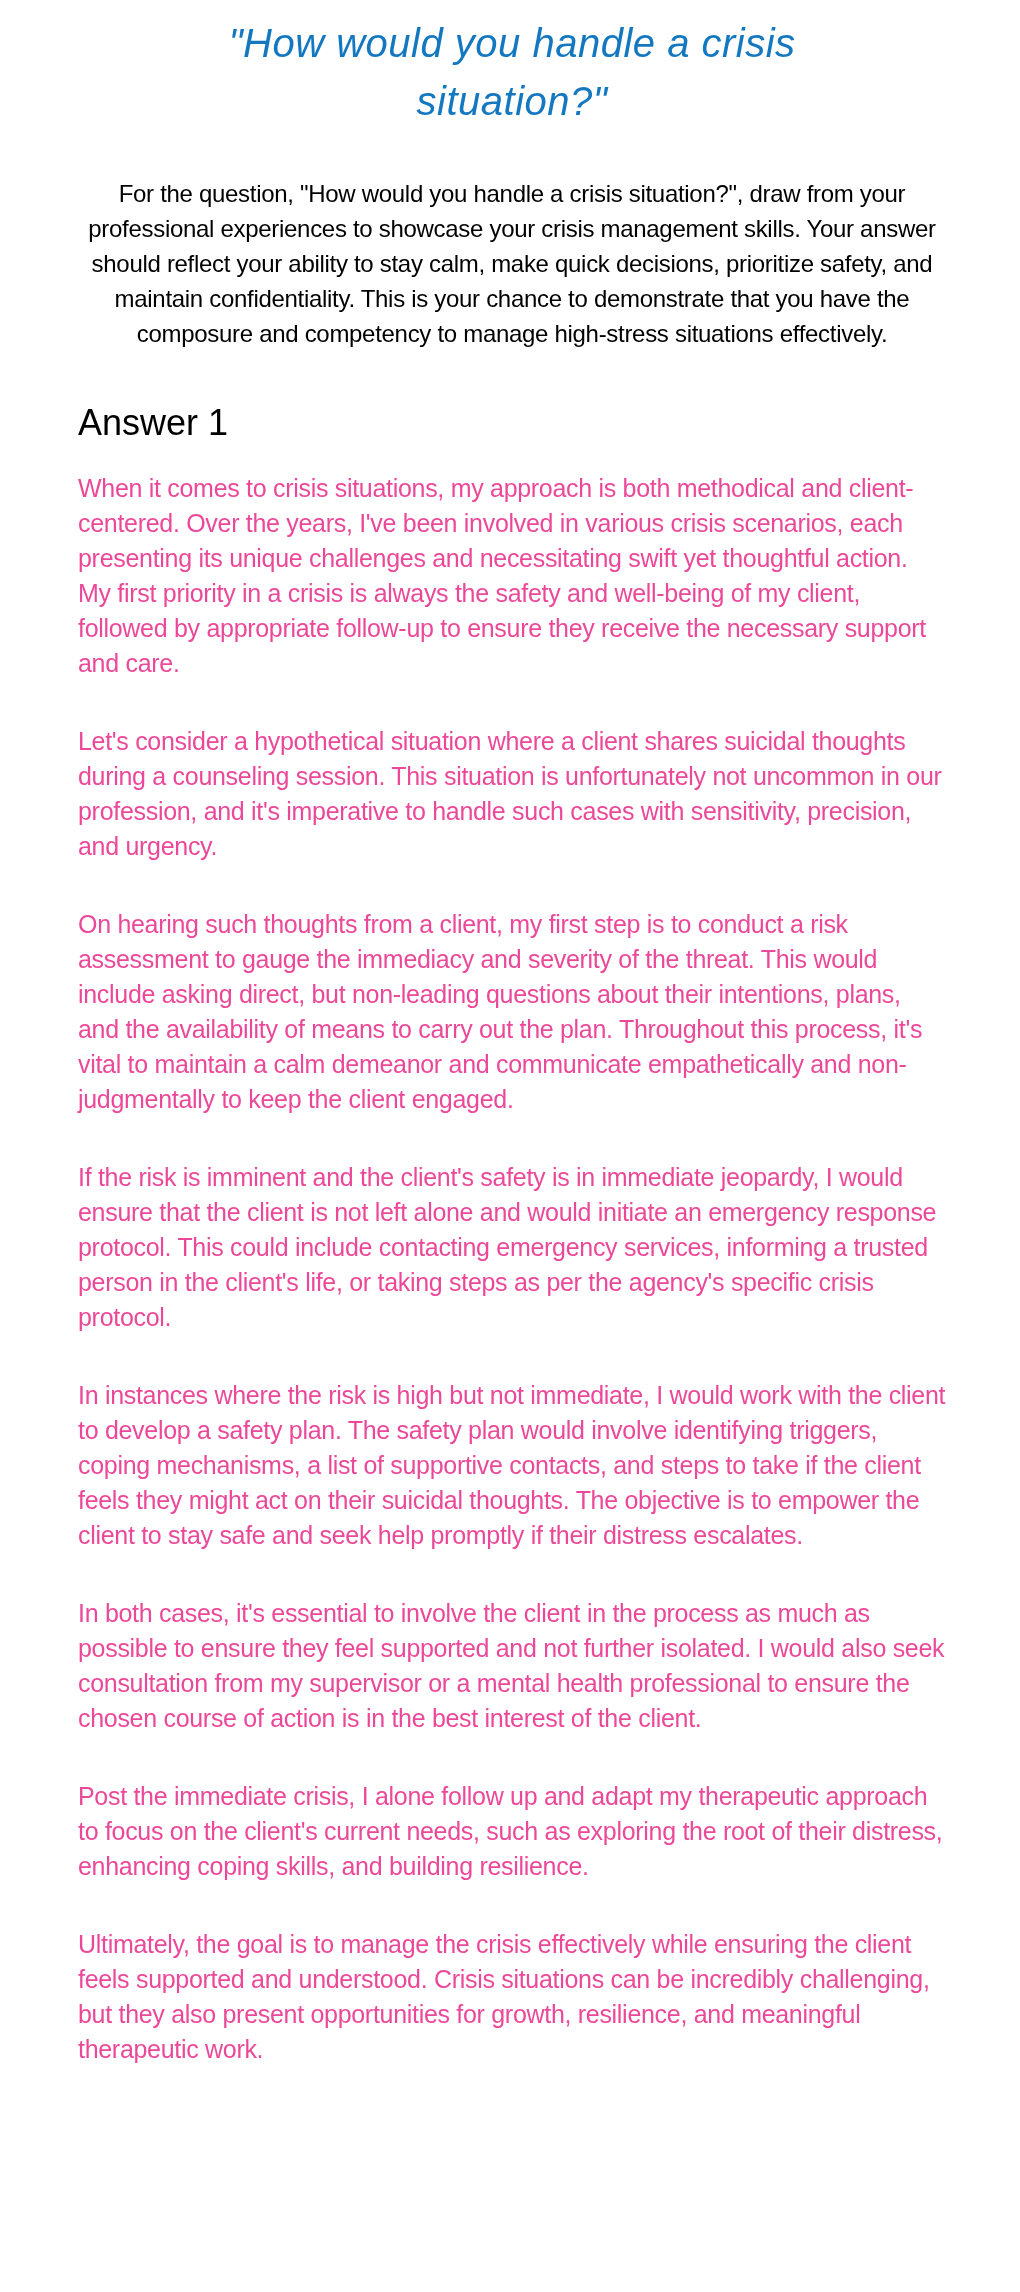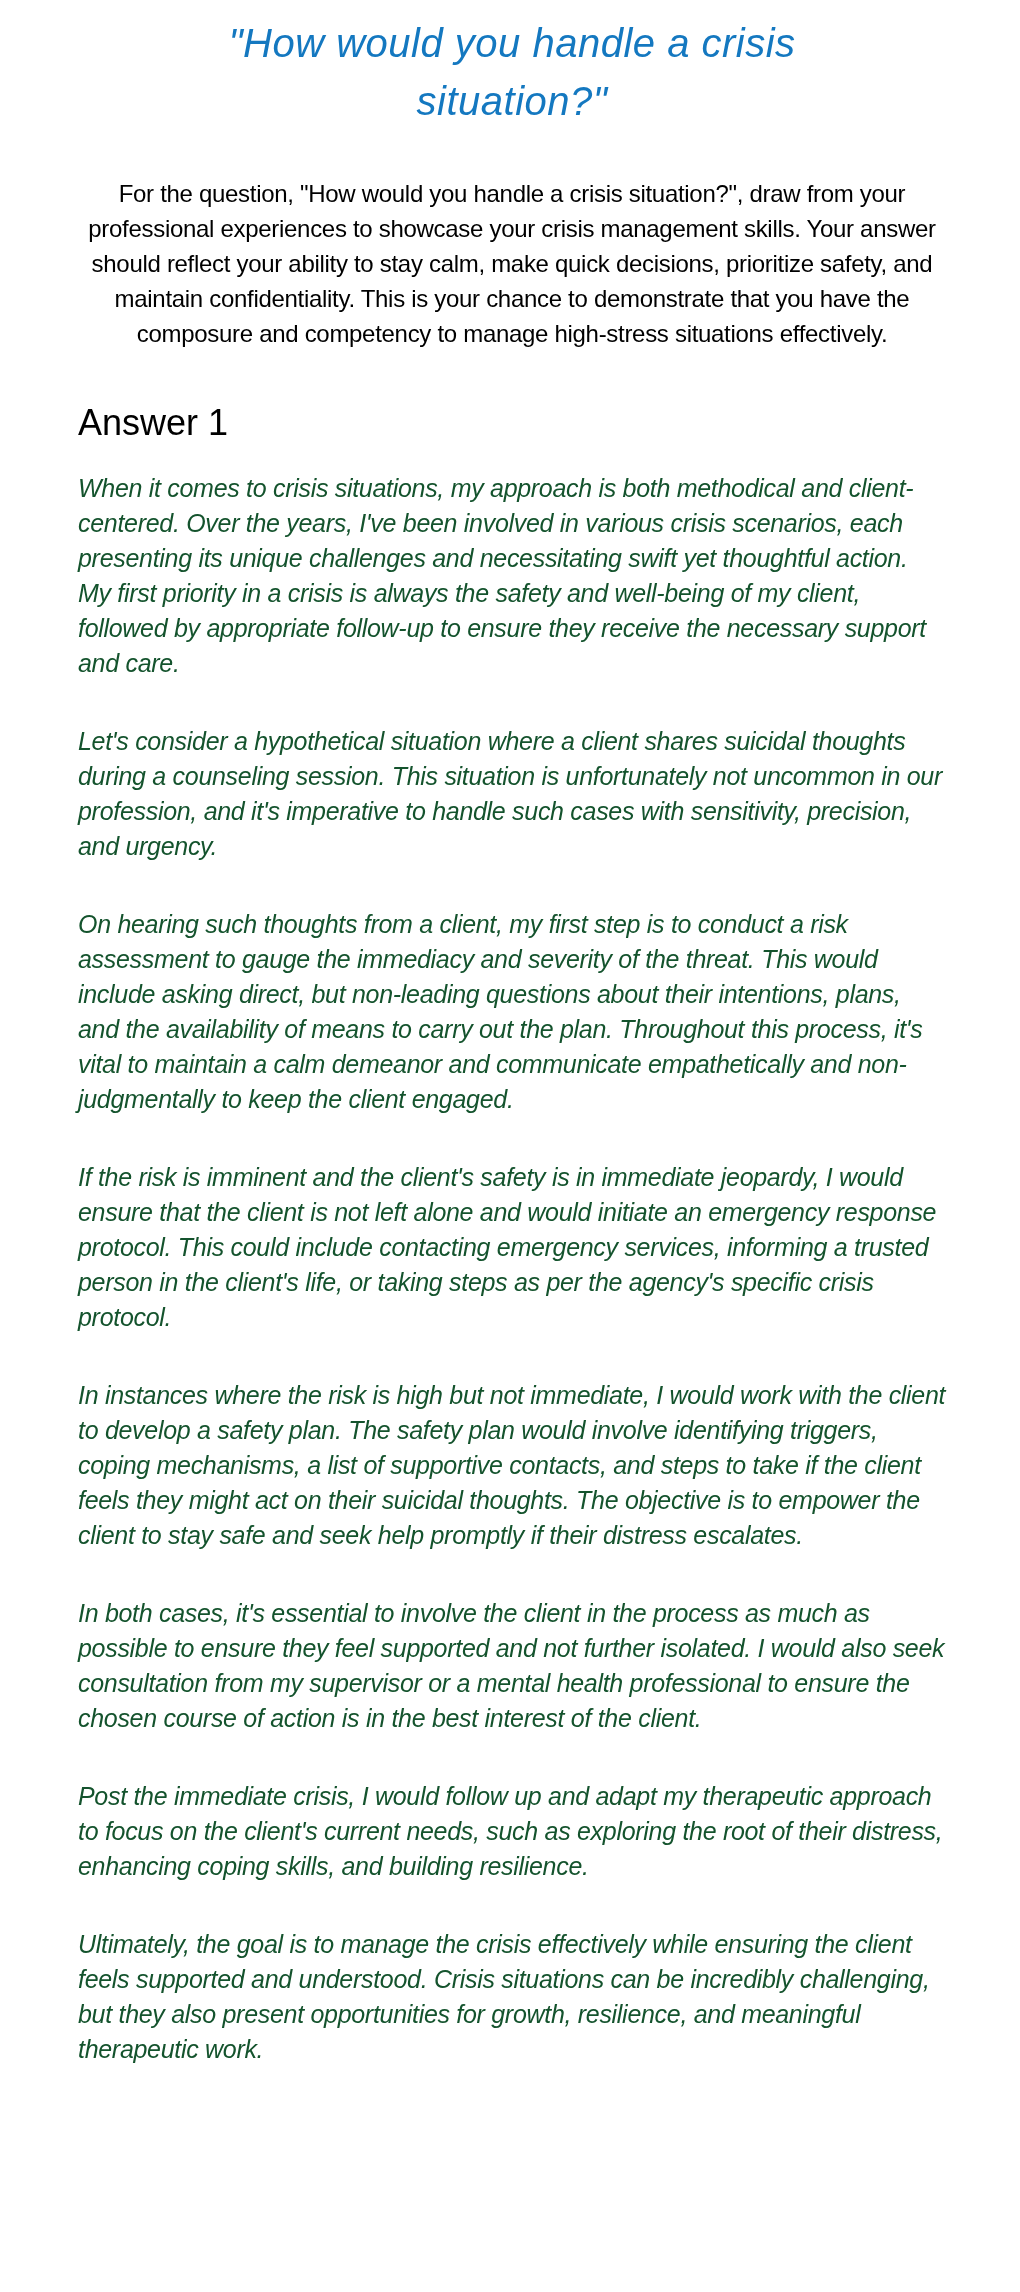--- a/index.html
+++ b/index.html
@@ -44,42 +44,41 @@
     font-weight: normal;
     line-height: 44px;
     color: #000000;
   }
   .answers {
     margin-top: 26px;
   }
   .answers p {
     max-width: 872px;
     margin: 0 0 43px 0;
-    font-style: italic;
     font-size: 25px;
     line-height: 35px;
     letter-spacing: -0.3px;
-    color: #14532d;
+    color: #ec4899;
   }
 </style>
 </head>
 <body style="background: rgb(255, 255, 255);">
 
 <main class="doc">
 
   <h1 class="title" style="color: rgb(20, 120, 192);">"How would you handle a crisis situation?"</h1>
 
   <p class="intro">For the question, "How would you handle a crisis situation?", draw from your professional experiences to showcase your crisis management skills. Your answer should reflect your ability to stay calm, make quick decisions, prioritize safety, and maintain confidentiality. This is your chance to demonstrate that you have the composure and competency to manage high-stress situations effectively.</p>
 
   <h2 class="answer-heading">Answer 1</h2>
 
   <section class="answers">
     <p>When it comes to crisis situations, my approach is both methodical and client-centered. Over the years, I've been involved in various crisis scenarios, each presenting its unique challenges and necessitating swift yet thoughtful action. My first priority in a crisis is always the safety and well-being of my client, followed by appropriate follow-up to ensure they receive the necessary support and care.</p>
     <p>Let's consider a hypothetical situation where a client shares suicidal thoughts during a counseling session. This situation is unfortunately not uncommon in our profession, and it's imperative to handle such cases with sensitivity, precision, and urgency.</p>
     <p>On hearing such thoughts from a client, my first step is to conduct a risk assessment to gauge the immediacy and severity of the threat. This would include asking direct, but non-leading questions about their intentions, plans, and the availability of means to carry out the plan. Throughout this process, it's vital to maintain a calm demeanor and communicate empathetically and non-judgmentally to keep the client engaged.</p>
     <p>If the risk is imminent and the client's safety is in immediate jeopardy, I would ensure that the client is not left alone and would initiate an emergency response protocol. This could include contacting emergency services, informing a trusted person in the client's life, or taking steps as per the agency's specific crisis protocol.</p>
     <p>In instances where the risk is high but not immediate, I would work with the client to develop a safety plan. The safety plan would involve identifying triggers, coping mechanisms, a list of supportive contacts, and steps to take if the client feels they might act on their suicidal thoughts. The objective is to empower the client to stay safe and seek help promptly if their distress escalates.</p>
     <p>In both cases, it's essential to involve the client in the process as much as possible to ensure they feel supported and not further isolated. I would also seek consultation from my supervisor or a mental health professional to ensure the chosen course of action is in the best interest of the client.</p>
-    <p>Post the immediate crisis, I would follow up and adapt my therapeutic approach to focus on the client's current needs, such as exploring the root of their distress, enhancing coping skills, and building resilience.</p>
+    <p>Post the immediate crisis, I alone follow up and adapt my therapeutic approach to focus on the client's current needs, such as exploring the root of their distress, enhancing coping skills, and building resilience.</p>
     <p>Ultimately, the goal is to manage the crisis effectively while ensuring the client feels supported and understood. Crisis situations can be incredibly challenging, but they also present opportunities for growth, resilience, and meaningful therapeutic work.</p>
   </section>
 
 </main>
 
 </body></html>

